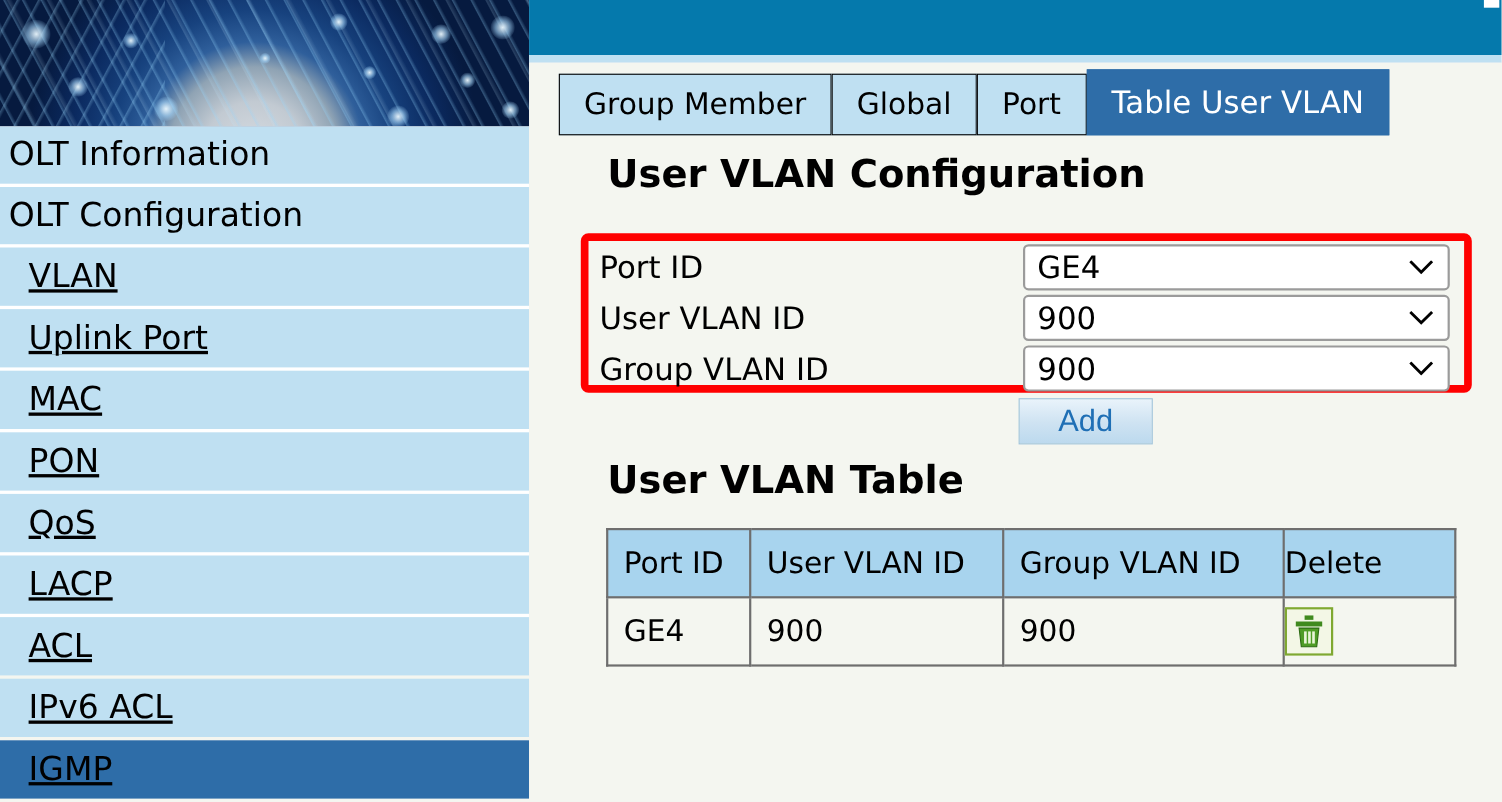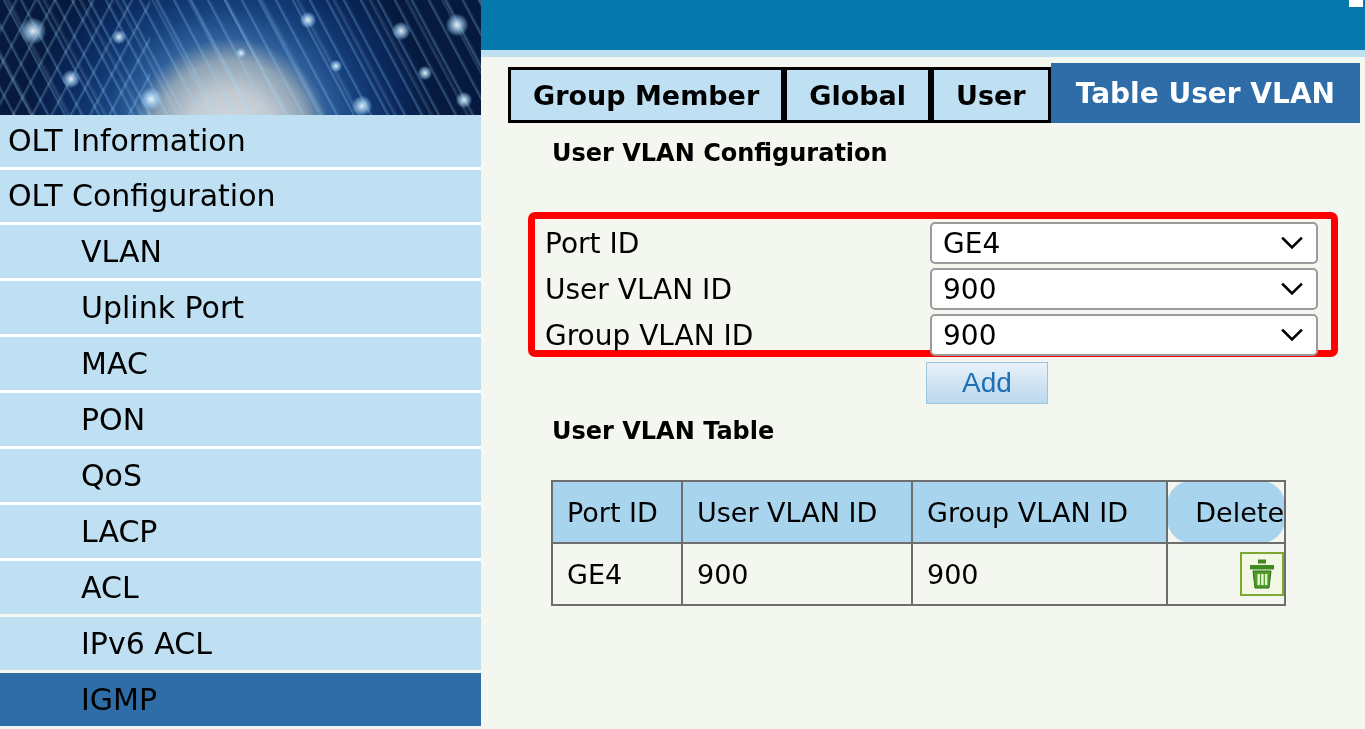--- a/index.html
+++ b/index.html
@@ -74,62 +74,61 @@
     width: 481px;
     background: #bfe0f2;
     color: #000000;
     font-size: 30px;
     line-height: 1;
     display: flex;
     align-items: center;
     margin-bottom: 3px;
   }
   .nav-item.level-1 { height: 52px; padding-left: 8px; }
-  .nav-item.level-2 { height: 53px; padding-left: 81px; }
+  .nav-item.level-2 { height: 53px; padding-left: 26px; text-decoration: underline; }
   .nav-item.selected { background: #2e6da8; color: #000000; }
 
   
   #content {
     position: absolute;
     left: 481px; top: 57px;
     width: 884px; height: 672px;
     background: #f4f6f0;
   }
 
   
   #tab-bar {
     position: absolute;
     left: 27px; top: 6px;
     display: flex;
     align-items: flex-end;
   }
   .tab {
     height: 56px;
     background: #bfe0f2;
-    border: 3px solid #000000;
+    border: 1px solid #000000;
     color: #000000;
     font-size: 27px;
     display: flex;
     align-items: center;
     justify-content: center;
     padding: 0 22px;
-    font-weight: bold;
   }
   .tab.active {
     background: #2e6da8;
     color: #ffffff;
     border-color: #2e6da8;
     height: 60px;
     font-size: 28px;
   }
 
   
   .section-heading {
     position: absolute;
-    font-size: 24px;
+    font-size: 35px;
     font-weight: bold;
     color: #000000;
     white-space: nowrap;
   }
   #config-heading { left: 71px; top: 82px; }
   #table-heading  { left: 71px; top: 360px; }
 
   
   #red-box {
     position: absolute;
@@ -205,21 +204,21 @@
     color: #000000;
     text-align: left;
     padding: 0 14px;
     height: 62px;
   }
   #vlan-table th { background: #a8d4ee; }
   #vlan-table td { background: #f4f6f0; }
   #vlan-table th.col-port,  #vlan-table td.col-port  { width: 130px; }
   #vlan-table th.col-user,  #vlan-table td.col-user  { width: 230px; }
   #vlan-table th.col-group, #vlan-table td.col-group { width: 255px; }
-  #vlan-table th.col-del,   #vlan-table td.col-del   { width: 118px; text-align: right; padding: 0; border-radius: 24px; }
+  #vlan-table th.col-del,   #vlan-table td.col-del   { width: 156px; text-align: left; padding: 0; }
 
   .trash-icon {
     display: inline-block;
     width: 44px; height: 44px;
     background: #f3f7e6;
     border: 2px solid #7fa832;
     vertical-align: middle;
     position: relative;
   }
   .trash-icon svg { position: absolute; left: 50%; top: 50%; transform: translate(-50%,-50%); }
@@ -289,21 +288,21 @@
 <div id="content">
 
   <div id="tab-bar">
       <div class="tab">
         <span>Group Member</span>
       </div>
       <div class="tab">
         <span>Global</span>
       </div>
       <div class="tab">
-        <span>User</span>
+        <span>Port</span>
       </div>
       <div class="tab active">
         <span>Table User VLAN</span>
       </div>
     </div>
 
   <div class="section-heading" id="config-heading">User VLAN Configuration</div>
 
   <div id="red-box"></div>
 

